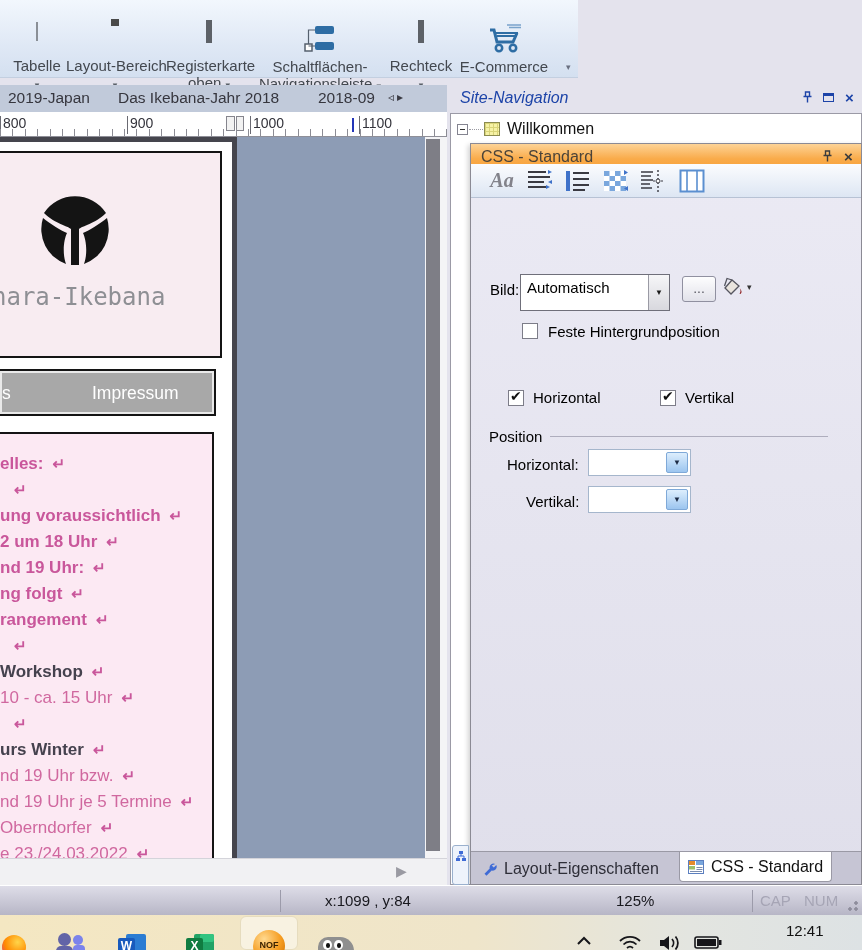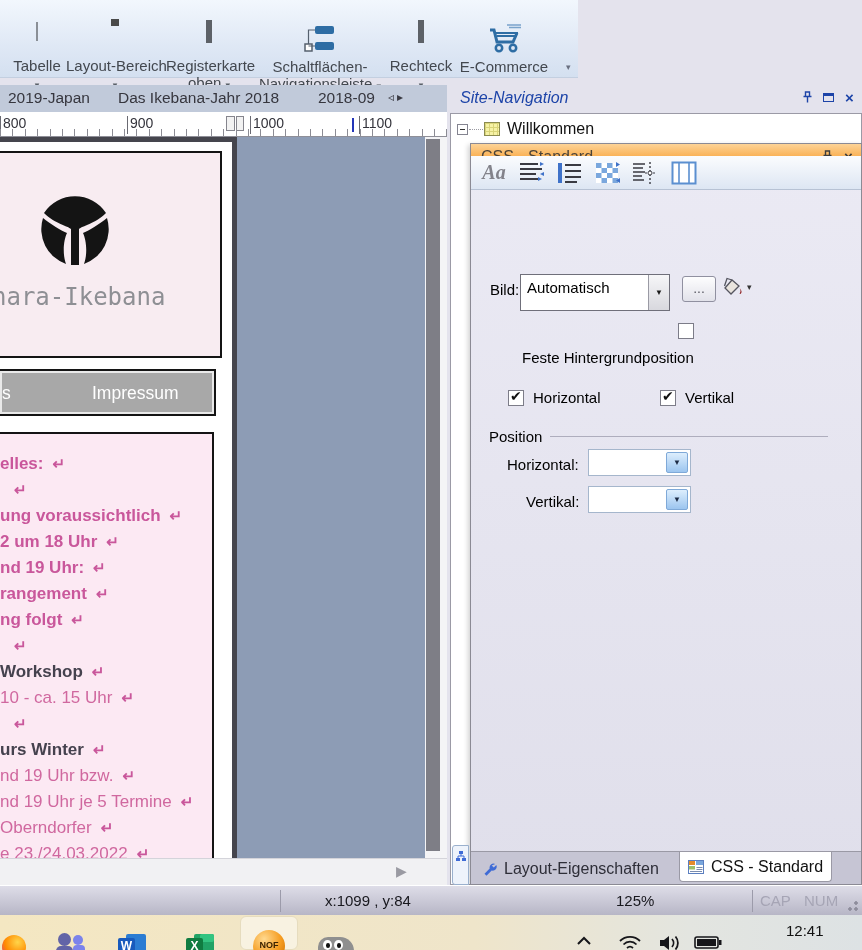--- a/index.html
+++ b/index.html
@@ -90,41 +90,41 @@
   .tree-label { font-size:16px; color:#111; }
 
   
   .css-panel { left:470px; top:143px; width:392px; height:742px; border:1px solid #8b8a94;
     background:linear-gradient(#ebeaf4,#e0dfeb); box-shadow:-2px 2px 5px rgba(0,0,0,.18); }
   .css-title { position:absolute; left:0; top:0; width:100%; height:28px;
     background:linear-gradient(#fdd396,#f9ab4a 55%,#f8a037); border-bottom:1px solid #e08f2e;
     color:#4b4338; font-size:16px; }
   .css-title .t { position:absolute; left:10px; top:4px; }
   .css-title .win-icons { color:#3c3c3c; }
-  .css-toolbar { position:absolute; left:0; top:12px; width:100%; height:34px;
+  .css-toolbar { position:absolute; left:0; top:20px; width:100%; height:34px;
     background:linear-gradient(#fbfcfe,#dde6f3); border-bottom:1px solid #b7c2d4;
-    display:flex; align-items:center; padding-left:6px; gap:4px; }
+    display:flex; align-items:center; padding-left:14px; gap:4px; }
   .tbtn { width:34px; height:28px; display:inline-flex; align-items:center; justify-content:center; cursor:pointer; }
   .tbtn.aa { font-family:"Liberation Serif",serif; font-style:italic; font-size:20px; color:#82828a; font-weight:bold; }
   .css-body { position:absolute; left:0; top:62px; width:100%; bottom:33px; font-size:15px; color:#000; }
   .bild-label { position:absolute; left:19px; top:75px; }
   .combo { position:absolute; background:#fff; border:1px solid #6f6f7a; }
   .combo .val { position:absolute; left:6px; top:4px; font-size:15px; color:#000; }
   .combo .btn { position:absolute; right:0; top:0; bottom:0; width:21px;
     background:linear-gradient(#f6f6f8,#d8d8de); border-left:1px solid #9a9aa4;
     display:flex; align-items:center; justify-content:center; font-size:8px; color:#1a1a1a; cursor:pointer; }
   .combo-bild { left:49px; top:68px; width:150px; height:37px; }
   .browse-btn { position:absolute; left:211px; top:70px; width:34px; height:26px;
     background:linear-gradient(#fdfdfe,#e2e2ea); border:1px solid #9090a0; border-radius:3px;
     color:#5a5a64; text-align:center; line-height:23px; font-size:14px; cursor:pointer; }
   .paint-wrap { position:absolute; left:250px; top:71px; display:flex; align-items:center; gap:4px; cursor:pointer; }
   .paint-caret { font-size:9px; color:#333; }
   .checkbox { width:16px; height:16px; background:#fff; border:1px solid #7c7c88; position:relative; display:inline-block; }
   .checkbox.checked::after { content:"✔"; position:absolute; left:1px; top:-3px; font-size:14px; color:#101010; }
-  .row-fixedbg { position:absolute; left:51px; top:117px; display:flex; align-items:flex-end; gap:10px;flex-direction:column; }
+  .row-fixedbg { position:absolute; left:51px; top:117px; display:flex; align-items:flex-start; gap:10px; }
   .group-head { position:absolute; display:flex; align-items:center; width:355px; }
   .group-head .gl { white-space:nowrap; margin-right:8px; }
   .group-head .rule { flex:1; height:1px; background:#aeadbd; margin-right:16px; }
   .gh-repeat { left:18px; top:152px; }
   .gh-pos { left:18px; top:222px; }
   .chk-row { position:absolute; display:flex; align-items:center; gap:9px; }
   .chk-h { left:37px; top:183px; } .chk-v { left:189px; top:183px; }
   .pos-label { position:absolute; font-size:15px; }
   .pl-h { left:36px; top:250px; } .pl-v { left:55px; top:287px; }
   .pos-combo { position:absolute; width:103px; height:27px; background:#fff; border:1px solid #a5b6cc; }
@@ -301,25 +301,25 @@
 
         <div class="cline">
           <span class="ltext pink">2 um 18 Uhr</span><span class="lmark">↵</span>
         </div>
 
         <div class="cline">
           <span class="ltext pink">nd 19 Uhr:</span><span class="lmark">↵</span>
         </div>
 
         <div class="cline">
+          <span class="ltext pink">ng folgt</span><span class="lmark">↵</span>
+        </div>
+
+        <div class="cline">
           <span class="ltext pink">rangement</span><span class="lmark">↵</span>
-        </div>
-
-        <div class="cline">
-          <span class="ltext pink">ng folgt</span><span class="lmark">↵</span>
         </div>
 
         <div class="cline">
           <span class="ltext pink"></span><span class="lmark">↵</span>
         </div>
 
         <div class="cline">
           <span class="ltext dark">Workshop</span><span class="lmark">↵</span>
         </div>
 

